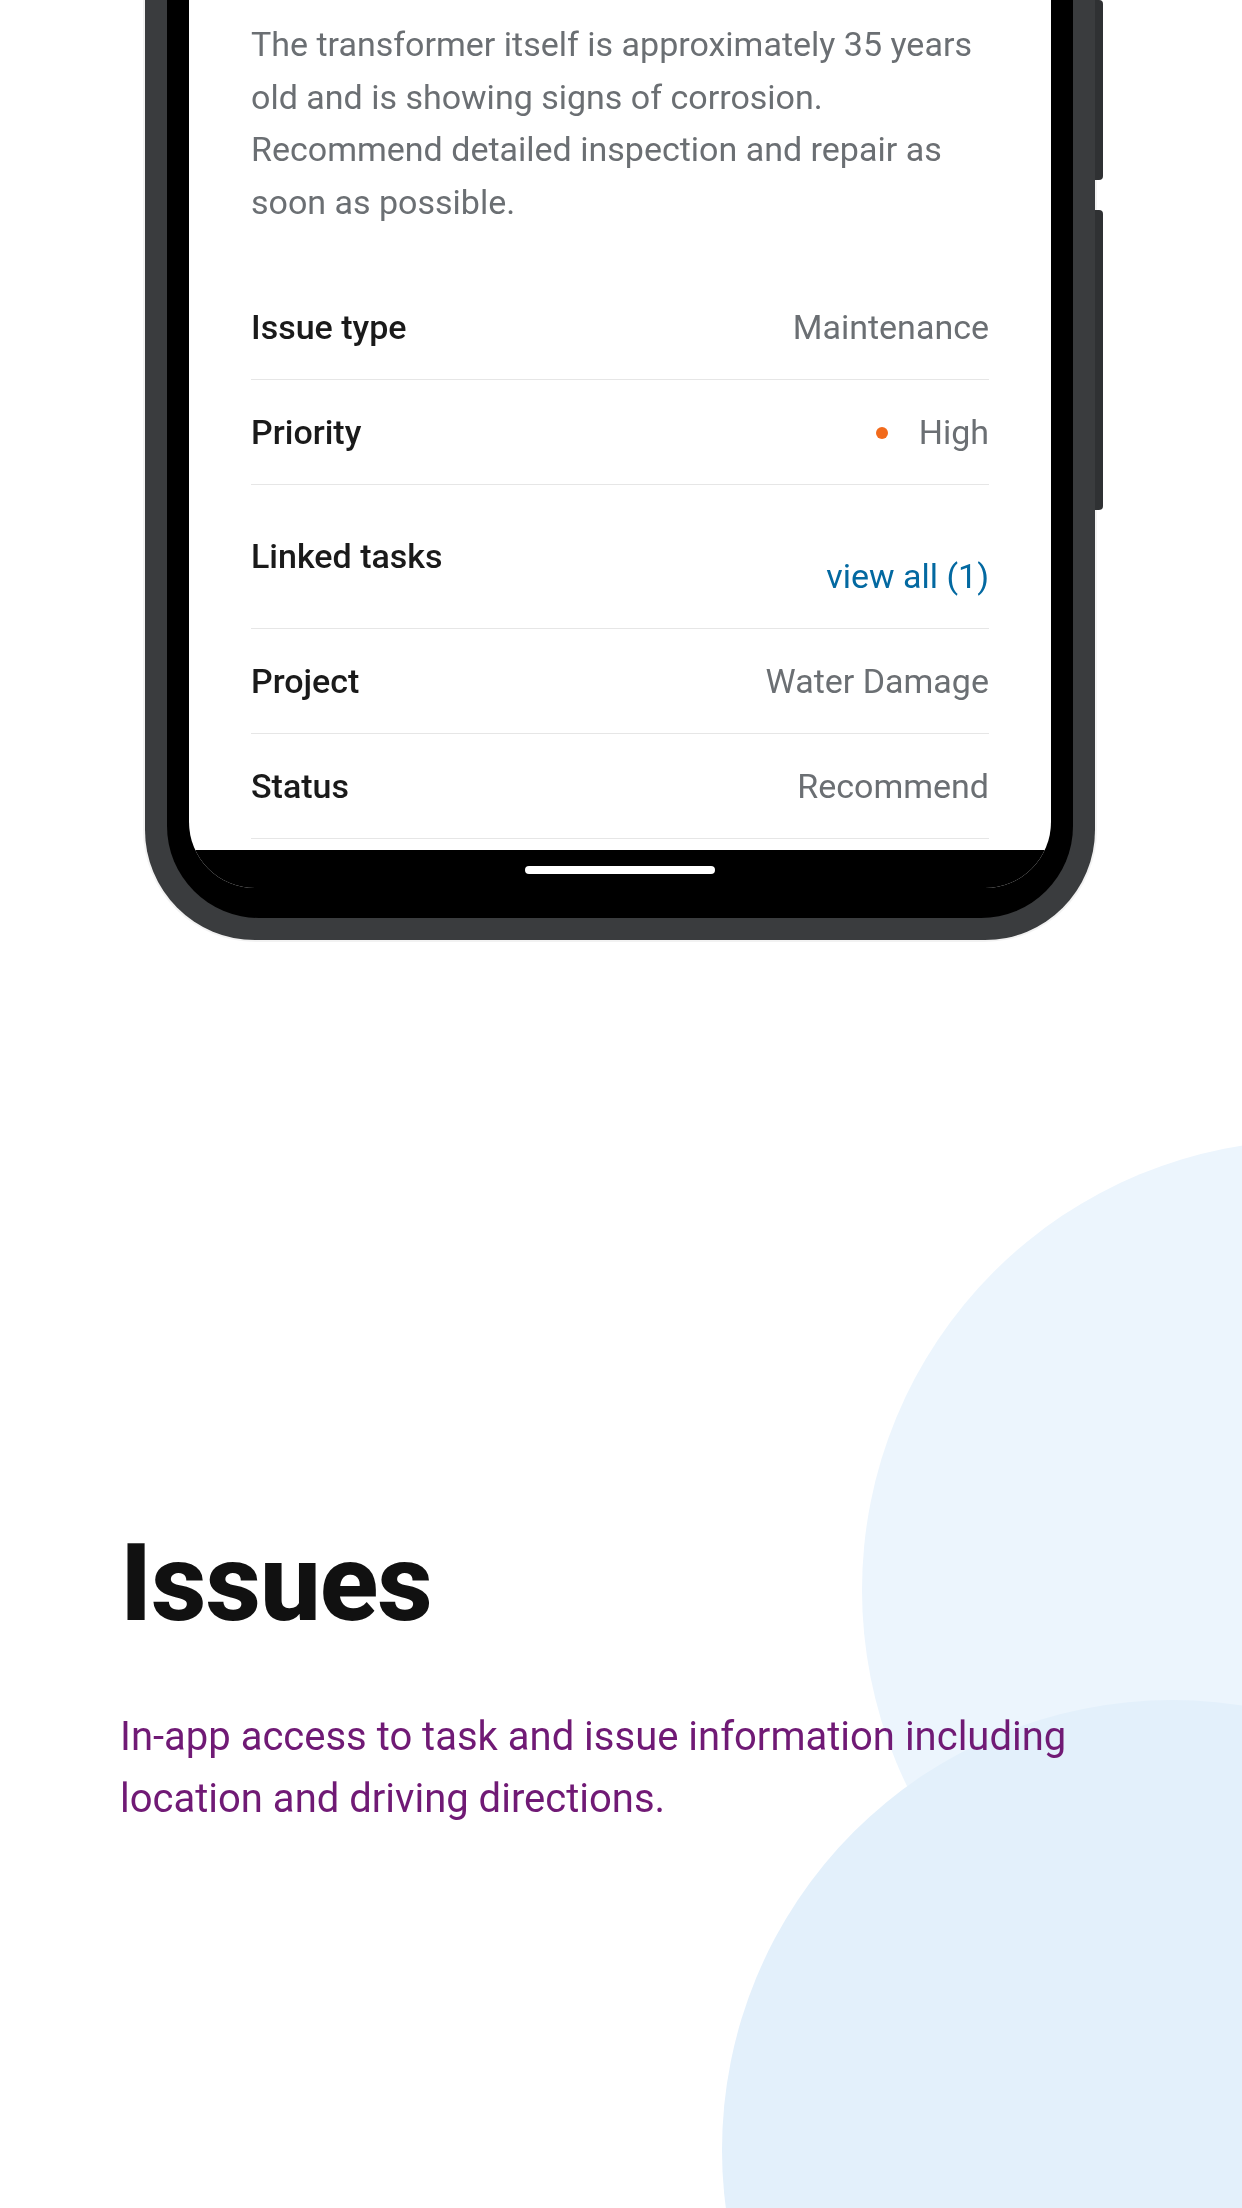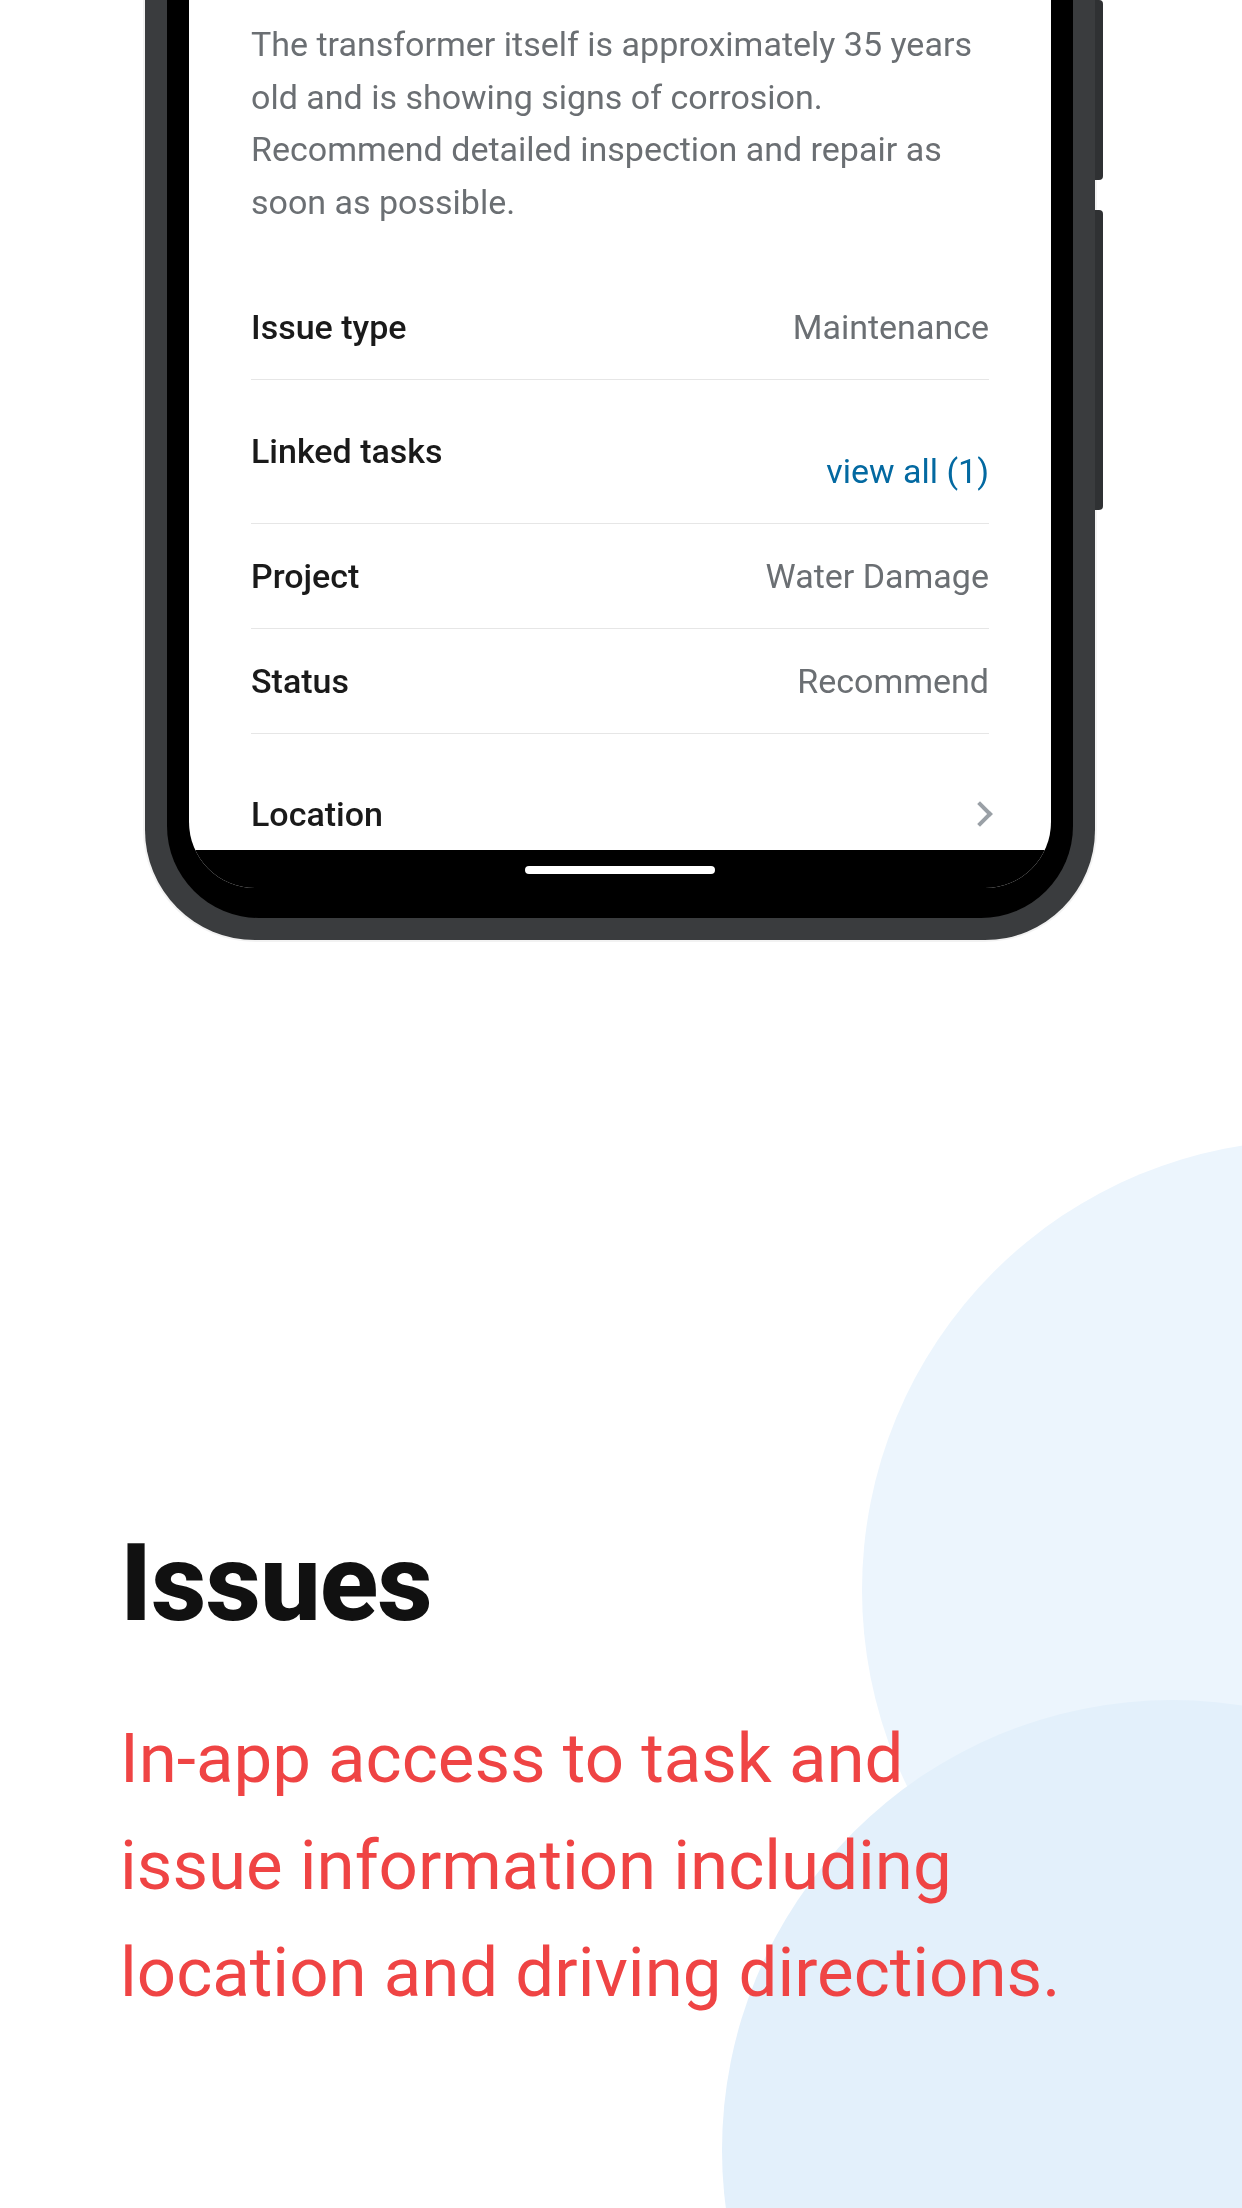--- a/index.html
+++ b/index.html
@@ -141,23 +141,23 @@
     z-index: 1;
   }
   .marketing h1 {
     font-size: 108px;
     font-weight: 800;
     color: #111;
     letter-spacing: -1px;
     margin-bottom: 60px;
   }
   .marketing p {
-    font-size: 69px;
+    font-size: 40px;
     line-height: 1.55;
-    color: #ef4444;
+    color: #701a75;
     font-weight: 400;
     max-width: 960px;
   }
 </style>
 </head>
 <body>
 
 <div class="bg-blob-2"></div>
 <div class="bg-blob-1"></div>
 
@@ -168,20 +168,27 @@
     <div class="screen">
 
       <div class="content">
         <div class="desc">The transformer itself is approximately 35 years old and is showing signs of corrosion. Recommend detailed inspection and repair as soon as possible.</div>
 
         <div class="row">
           <span class="label">Issue type</span>
           <span class="value">Maintenance</span>
         </div>
 
+        <div class="row">
+          <span class="label">Priority</span>
+          <span>
+            <span class="priority-dot"></span>
+            <span class="value">High</span>
+          </span>
+        </div>
 
         <div class="row">
           <span class="label">Linked tasks</span>
           <span class="value link">view all (1)</span>
         </div>
 
         <div class="row">
           <span class="label">Project</span>
           <span class="value">Water Damage</span>
         </div>

